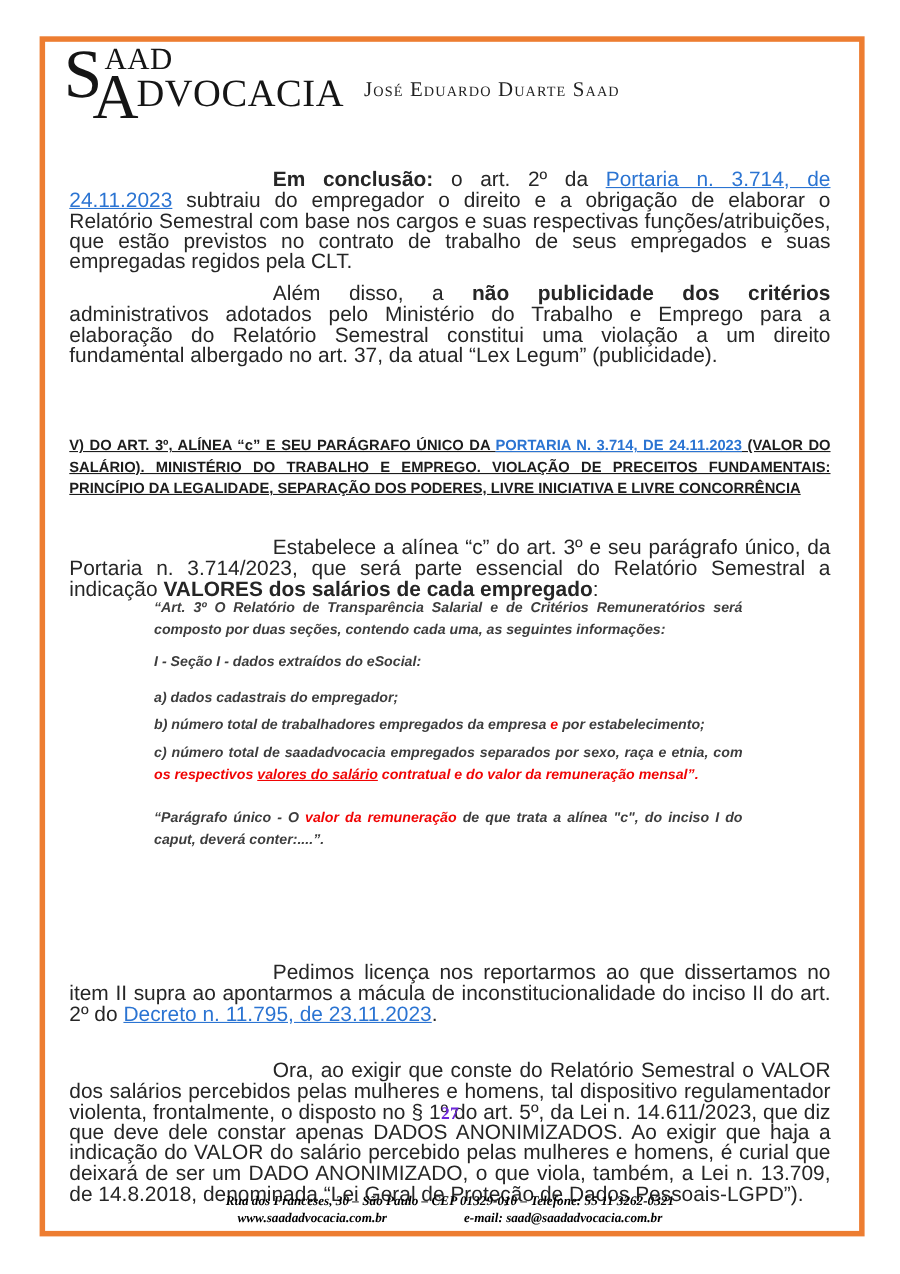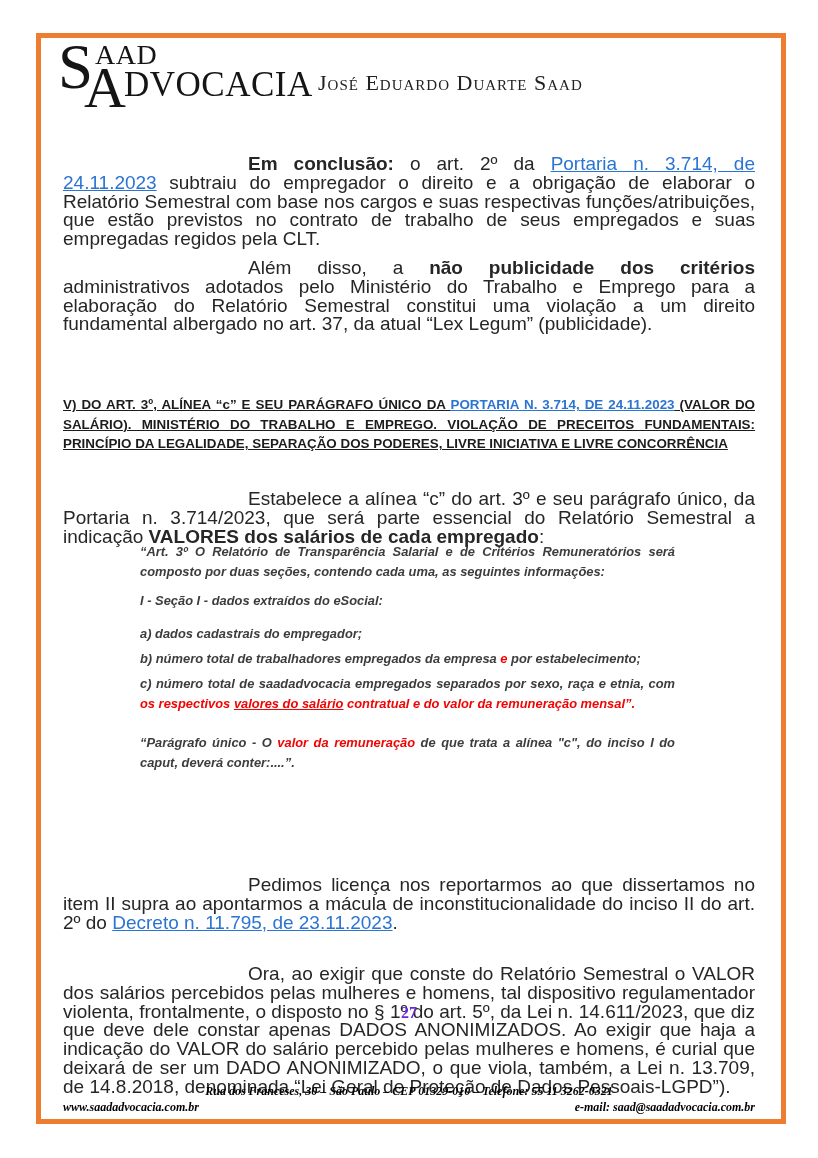--- a/index.html
+++ b/index.html
@@ -17,21 +17,21 @@
   
   .logo {
     position:absolute; left:58px; top:38px; width:620px; height:72px;
     font-family:"Liberation Serif","DejaVu Serif",serif; color:#151515;
   }
   .logo span { position:absolute; line-height:1; white-space:nowrap; }
   .logo-s        { left:0;    top:-2px; font-size:63px; }
   .logo-aad      { left:37px; top:3px;  font-size:28px; letter-spacing:.5px; }
   .logo-a        { left:26px; top:21px; font-size:58px; }
   .logo-dvocacia { left:66px; top:29px; font-size:35px; letter-spacing:.5px; }
-  .logo-person   { left:260px; top:34px; font-size:22px; font-variant:small-caps; letter-spacing:1px; color:#222; }
+  .logo-person   { left:273px; top:34px; font-size:19px; font-variant:small-caps; letter-spacing:1px; color:#222; }
 
   
   .para {
     position:absolute; left:63px; width:692px;
     font-size:19px; line-height:18.8px; text-align:justify;
   }
   .indent { text-indent:185px; }
   .b { font-weight:bold; }
   .link { color:#2B74D2; text-decoration:underline; cursor:pointer; }
 
@@ -61,21 +61,21 @@
   .pagenum {
     position:absolute; left:63px; top:1004px; width:692px; text-align:center;
     font-family:"Liberation Serif","DejaVu Serif",serif;
     font-size:16px; font-weight:bold; color:#6d28d9;
   }
   .footer {
     position:absolute; left:63px; top:1084px; width:692px; text-align:center;
     font-family:"Liberation Serif","DejaVu Serif",serif;
     font-size:12px; font-weight:bold; font-style:italic; color:#000000;
   }
-  .footer-line2 { display:flex; justify-content:space-between; gap:70px; margin-top:1px; }
+  .footer-line2 { display:flex; justify-content:center; gap:70px; margin-top:1px; }
 </style>
 </head>
 <body>
 
 <div class="frame"></div>
 
 <div class="logo">
   <span class="logo-s">S</span>
   <span class="logo-aad">AAD</span>
   <span class="logo-a">A</span>

